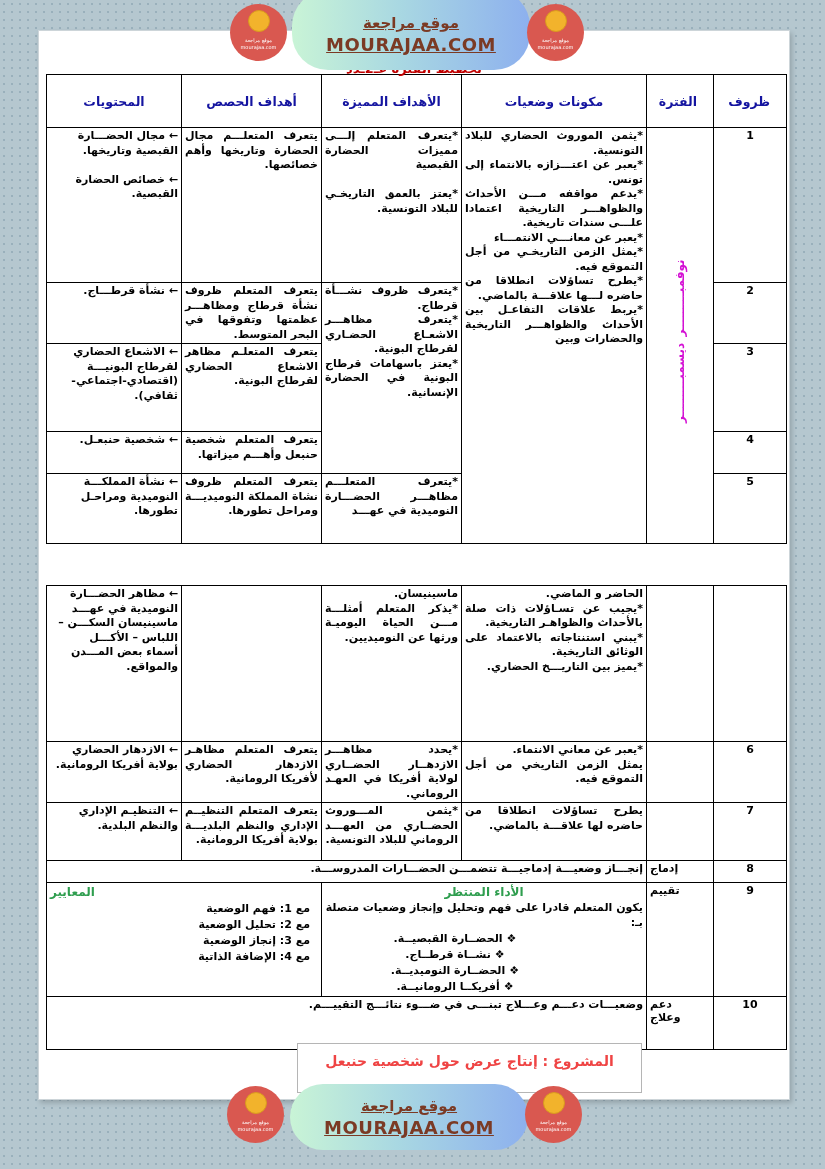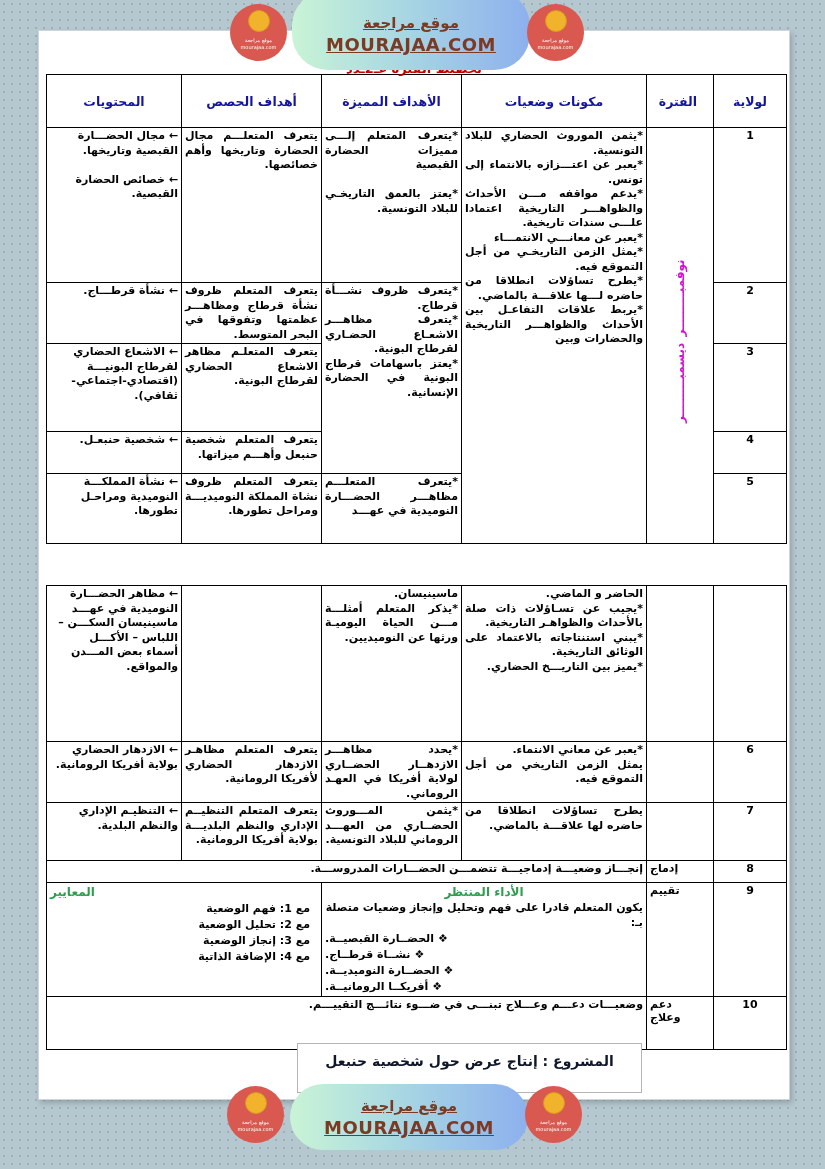--- a/index.html
+++ b/index.html
@@ -58,51 +58,51 @@
     transform:translate(-50%,-50%) rotate(-90deg);
     color:#d411d4;font-size:12px;font-weight:bold;
   }
   .vw1{top:170px;} .vw2{top:255px;}
   .magenta{color:#d411d4;text-align:left;font-size:12px;white-space:pre-line;}
   .vmid{vertical-align:middle;}
   .span-right{text-align:right;line-height:1.32;margin-top:8px;}
   .green{color:#2f9e4f;}
   .perf-title{text-align:center;font-size:12px;margin:1px 0 2px;}
   .perf-intro{text-align:right;line-height:1.35;}
-  .bullet-line{text-align:left;padding-right:58px;line-height:1.45;}
+  .bullet-line{text-align:center;padding-right:58px;line-height:1.45;}
   .bullet-line .dmd{margin-left:4px;}
   .crit-title{text-align:left;font-size:12px;margin:1px 0 2px;}
   .crit-item{text-align:right;padding-right:8px;line-height:1.45;}
   .project{
     position:absolute;left:258px;top:1012px;width:345px;height:50px;z-index:10;
     background:#fff;border:1px solid #b5b5b5;box-sizing:border-box;
     display:flex;justify-content:center;align-items:flex-start;padding-top:9px;
     direction:rtl;
   }
-  .project span{color:#0f172a;font-weight:bold;font-size:14px;}
+  .project span{color:#ef4444;font-weight:bold;font-size:14px;}
 </style>
 </head>
 <body>
 
 <div class="sheet">
 
   <div class="doc-title">تخطيط الفترة عـ2ـدد</div>
 
   <table class="tbl" id="t1">
     <colgroup>
       <col style="width:73px">
         <col style="width:67px">
         <col style="width:185px">
       <col style="width:140px">
         <col style="width:140px">
         <col style="width:135px">
     </colgroup>
     <tbody>
         <tr style="height:22px">
-      <th>لولاية</th>
+      <th>ظروف</th>
       <th>الفترة</th>
       <th>مكونات وضعيات</th>
       <th>الأهداف المميزة</th>
       <th>أهداف الحصص</th>
       <th>المحتويات</th>
     </tr>
     <tr style="height:155px">
       <td class="sess">1</td>
       <td class="period-cell" rowspan="5">
         <span class="vword vw1">نوفمبـــــــــر</span>

